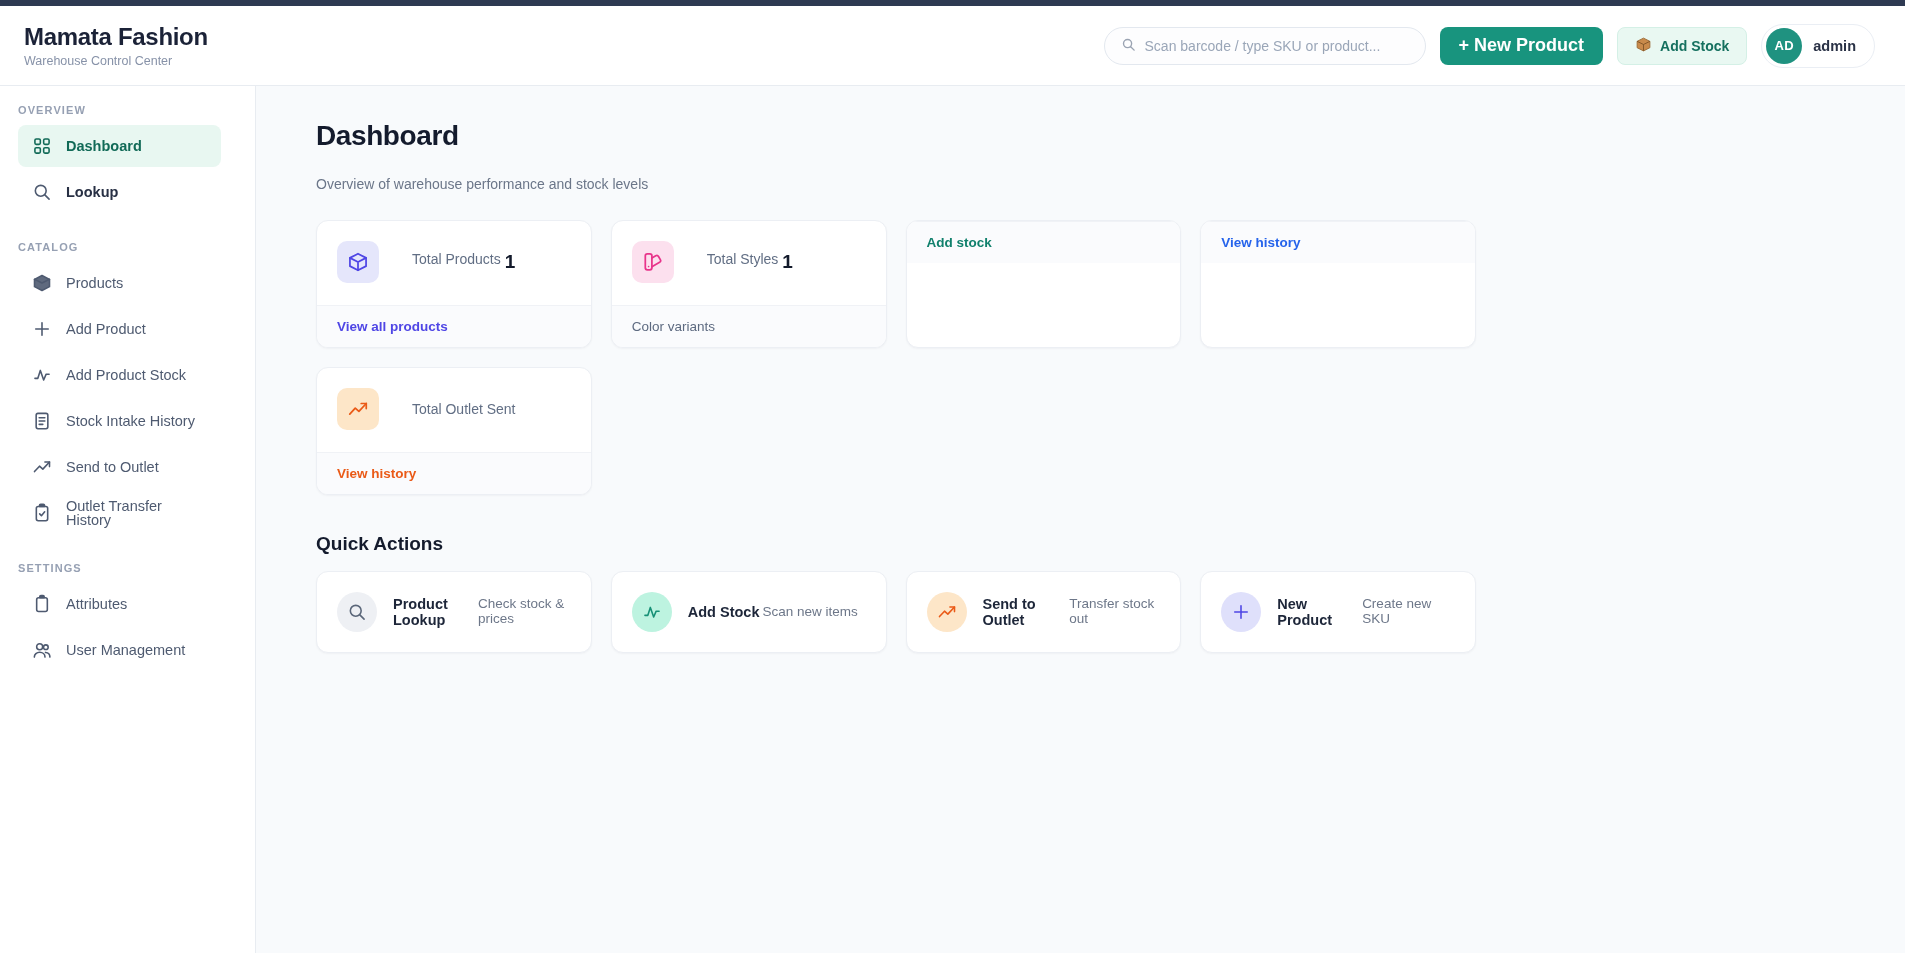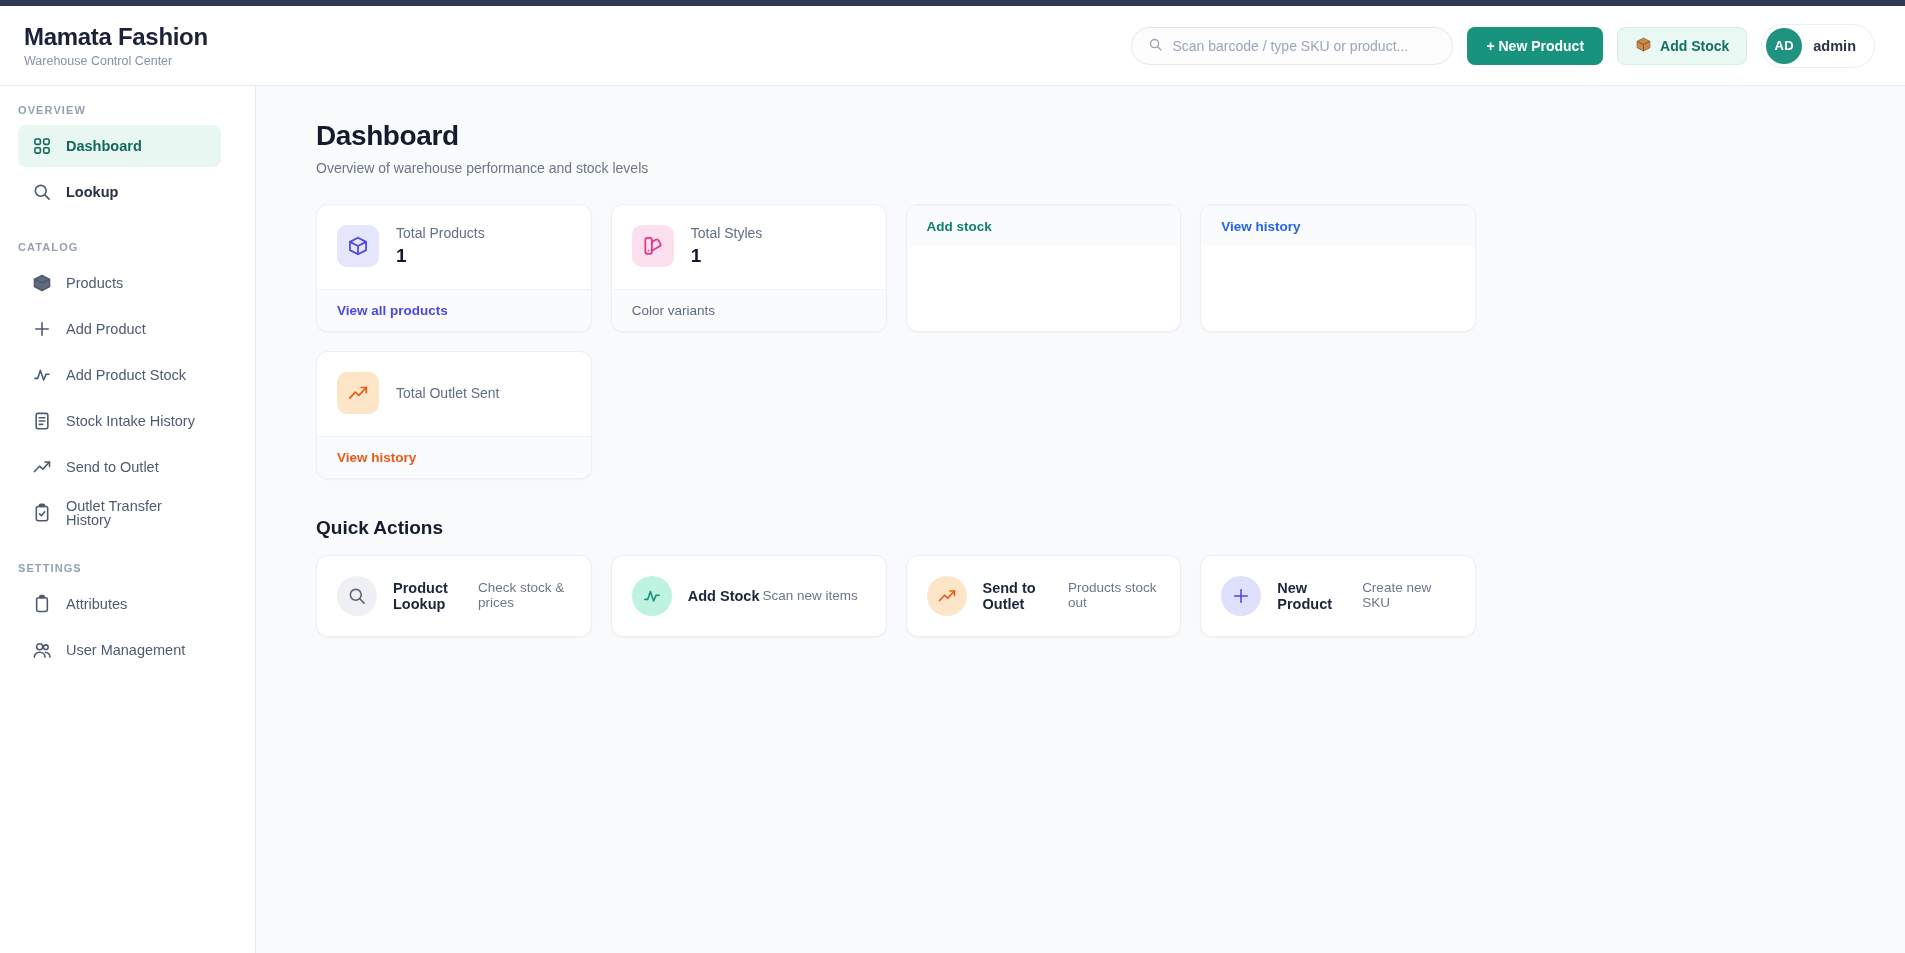--- a/index.html
+++ b/index.html
@@ -44,21 +44,21 @@
     border: none; outline: none; background: transparent;
     font-size: 14px; color: #0f172a; width: 100%;
     font-family: "Liberation Sans", sans-serif;
   }
   .search-box input::placeholder { color: #9aa6b8; }
 
   .btn-primary {
     height: 38px; padding: 0 19px;
     background: #18947e; color: #ffffff;
     border: none; border-radius: 8px;
-    font-size: 14px; font-weight: bold;
+    font-size: 18px; font-weight: bold;
     font-family: "Liberation Sans", sans-serif;
     cursor: pointer; display: flex; align-items: center;
     white-space: nowrap;
   }
   .btn-soft {
     height: 38px; padding: 0 17px;
     background: #e9f8f2; color: #15705f;
     border: 1px solid #d4f0e6; border-radius: 8px;
     font-size: 14px; font-weight: bold;
     font-family: "Liberation Sans", sans-serif;
@@ -107,39 +107,39 @@
   .nav-item.active { background: #e8f7f1; color: #116a57; font-weight: bold; }
   .nav-item.active .ico svg { stroke: #116a57; }
   .nav-item:not(.active) .ico svg { stroke: #4e5a70; }
   .nav-label { line-height: 1; }
   .nav-item.bold .nav-label { font-weight: bold; color: #283044; }
 
   
   .main { flex: 1; overflow: hidden; padding: 34px 0 0 0; }
   .main-inner { padding: 0 40px 0 60px; max-width: 1260px; }
   .page-title { font-size: 28px; font-weight: bold; color: #141b2d; letter-spacing: -0.4px; }
-  .page-sub { font-size: 14px; color: #6b7689; margin-top: 8px; }
+  .page-sub { font-size: 14px; color: #6b7689; margin-top: 24px; }
 
   .stat-grid {
     display: grid; grid-template-columns: repeat(4, 1fr);
     gap: 19px; margin-top: 28px;
   }
   .stat-card {
     background: #ffffff;
     border: 1px solid #eceff4;
     border-radius: 12px;
     overflow: hidden;
     box-shadow: 0 1px 2px rgba(20,30,60,0.04);
   }
   .stat-body { display: flex; align-items: center; gap: 17px; padding: 20px 20px 22px 20px; }
   .stat-ico {
     width: 42px; height: 42px; border-radius: 10px; flex: none;
     display: flex; align-items: center; justify-content: center;
   }
-  .stat-text { display: flex; flex-direction: column; gap: 4px; }
+  .stat-text { display: flex; flex-direction: row; gap: 4px; margin-left: 16px; }
   .stat-label { font-size: 14px; color: #616e84; }
   .stat-value { font-size: 19px; font-weight: bold; color: #131a2b; }
   .stat-foot {
     border-top: 1px solid #f0f2f6;
     background: #fafbfd;
     padding: 13px 20px;
     font-size: 13.5px;
   }
   .stat-foot.link { font-weight: bold; cursor: pointer; }
   .stat-foot.plain { color: #5d6a80; }
@@ -395,21 +395,21 @@
             </div>
             <div class="qa-card">
               <div class="qa-ico" style="background:#fde6c8">
                 <svg width="20" height="20" viewBox="0 0 24 24" fill="none" stroke="#ea5a17" stroke-width="1.9" stroke-linecap="round" stroke-linejoin="round">
                   <polyline points="3,17.5 9,11 13,14.5 21,6"></polyline>
                   <polyline points="15.5,6 21,6 21,11.5"></polyline>
                 </svg>
               </div>
      <div class="qa-text">
        <div class="qa-label">Send to Outlet</div>
-       <div class="qa-desc">Products stock out</div>
+       <div class="qa-desc">Transfer stock out</div>
      </div>
             </div>
             <div class="qa-card">
               <div class="qa-ico" style="background:#dfe0fb">
                 <svg width="20" height="20" viewBox="0 0 24 24" fill="none" stroke="#4f46e5" stroke-width="1.9" stroke-linecap="round" stroke-linejoin="round">
                   <line x1="12" y1="4.5" x2="12" y2="19.5"></line>
                   <line x1="4.5" y1="12" x2="19.5" y2="12"></line>
                 </svg>
               </div>
      <div class="qa-text">

